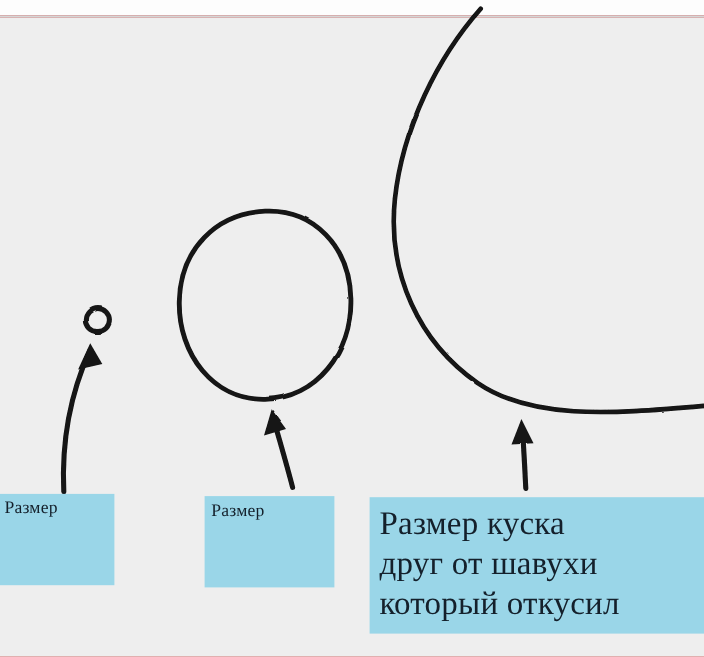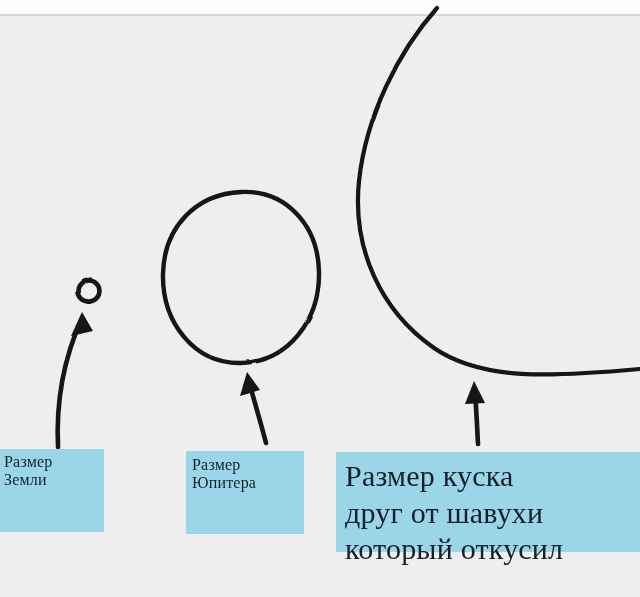--- a/index.html
+++ b/index.html
@@ -68,21 +68,21 @@
     top: 451px;
     width: 118px;
     height: 83px;
     padding: 5px 0 0 6px;
     font-size: 16px;
   }
   .caption-bite {
     left: 336px;
     top: 452px;
     width: 304px;
-    height: 100px;
+    height: 124px;
     padding: 6px 0 0 9px;
     font-size: 30px;
     line-height: 1.22;
   }
 </style>
 </head>
 <body>
 
 <div id="page">
 
@@ -134,26 +134,24 @@
 
     <g filter="url(#roughsoft)">
       <path d="M 478 444 C 477 424 476 406 475 392" fill="none" stroke="#131313" stroke-width="4.6" stroke-linecap="round"></path>
       <path d="M 474 381 L 465 404 L 485 403 Z" fill="#131313"></path>
     </g>
 
   </svg>
 
   <div class="caption caption-earth">
     <span class="line">Размер</span>
-    <span class="line">Земли</span>
   </div>
 
   <div class="caption caption-jupiter">
     <span class="line">Размер</span>
-    <span class="line">Юпитера</span>
   </div>
 
   <div class="caption caption-bite">
     <span class="line">Размер куска</span>
     <span class="line">друг от шавухи</span>
     <span class="line">который откусил</span>
   </div>
 
 </div>
 

